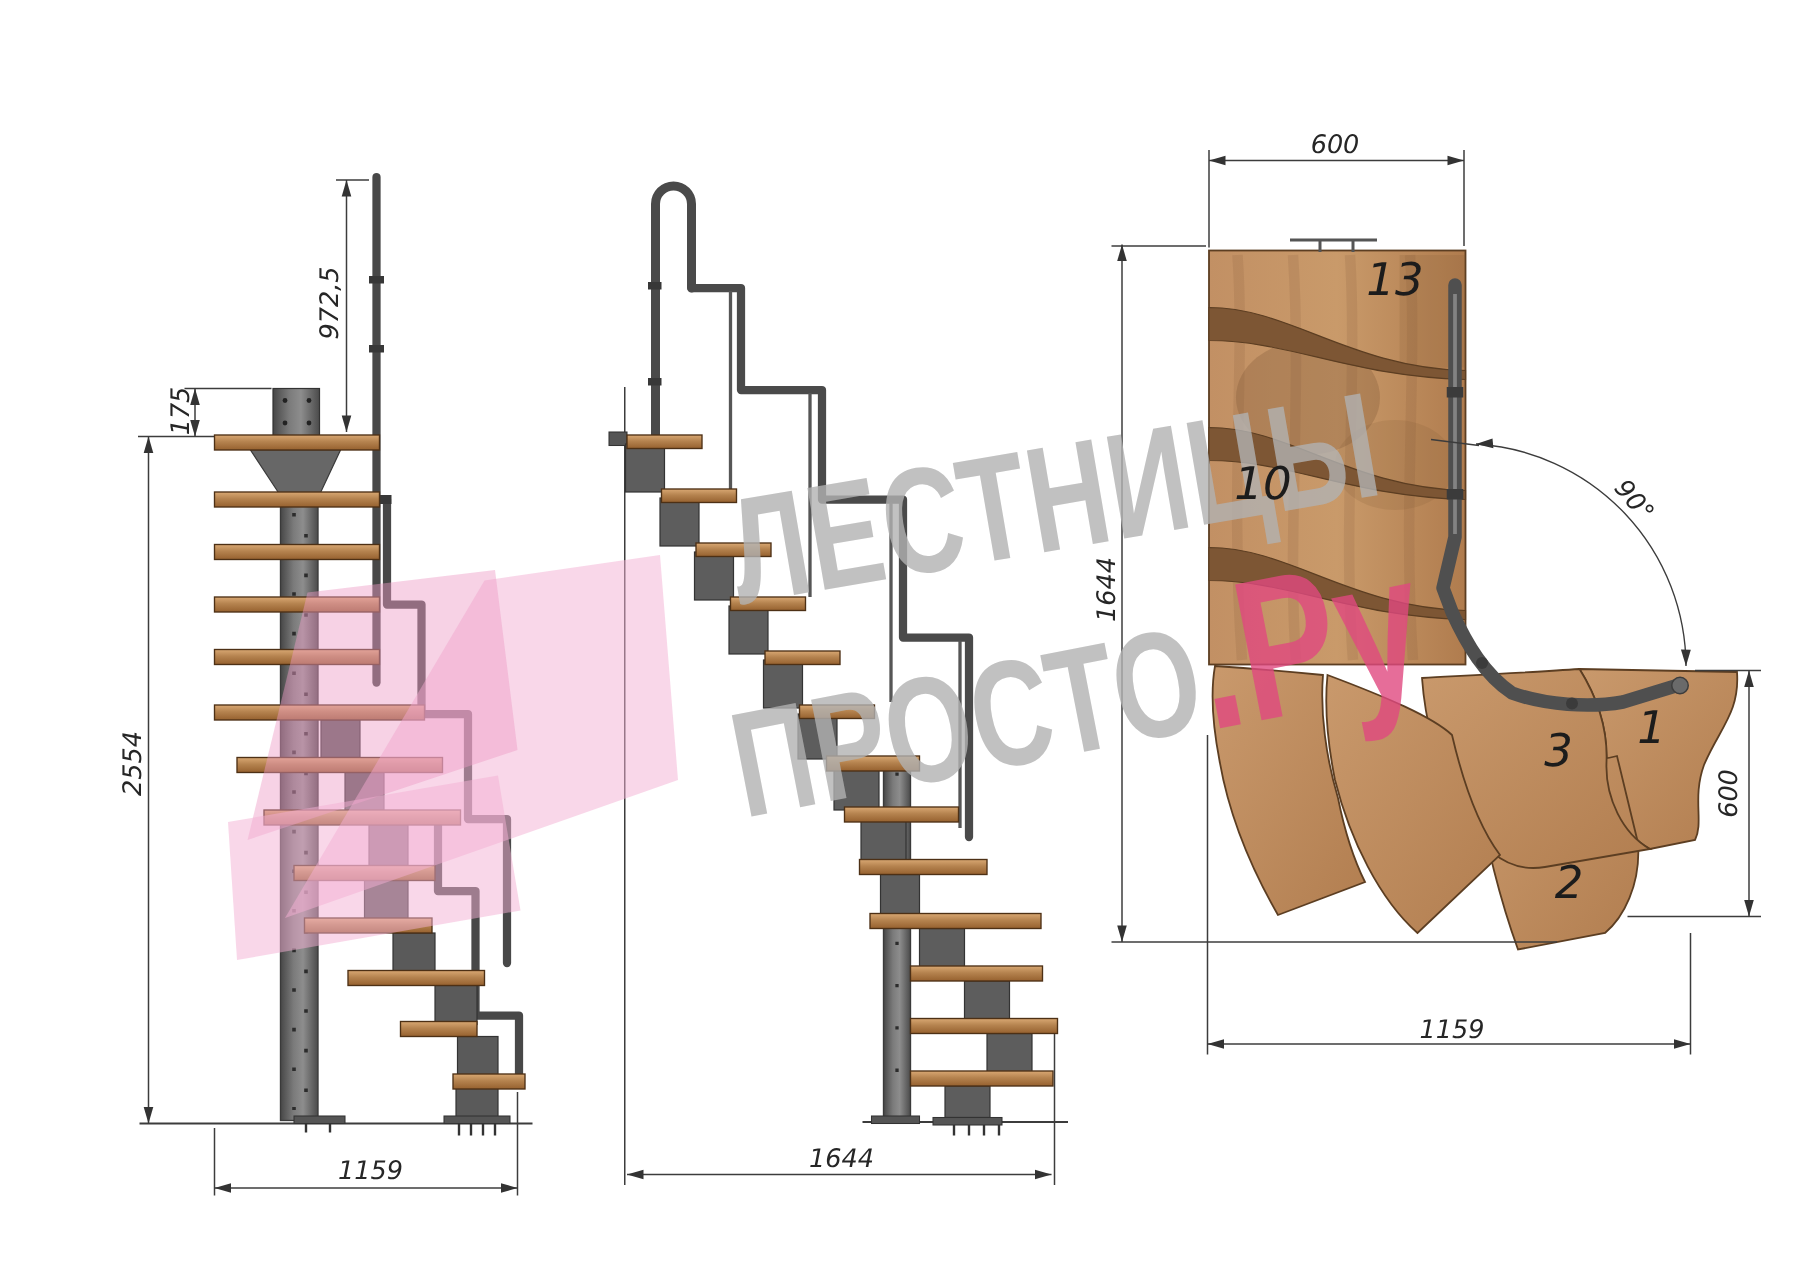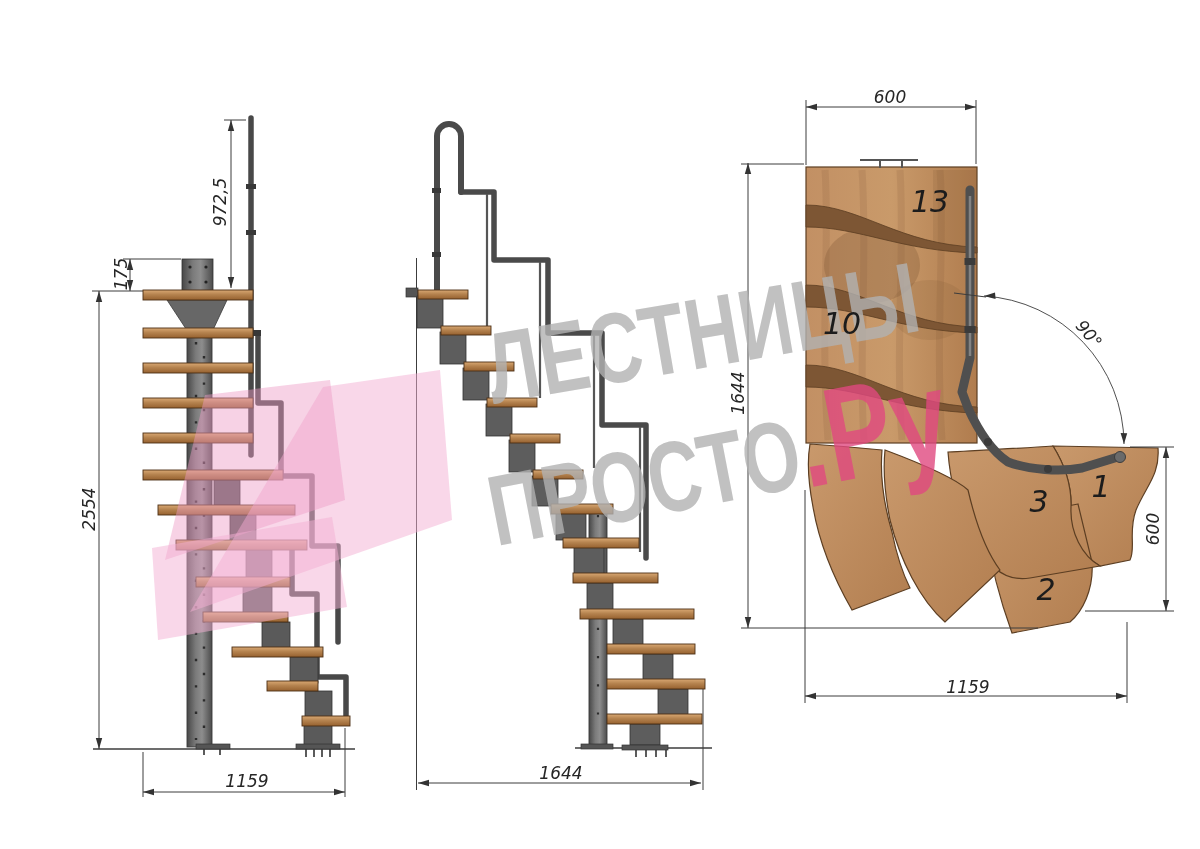--- a/index.html
+++ b/index.html
@@ -298,19 +298,19 @@
 <span class="lbl v" style="left:121px;top:274px;">175</span>
 <span class="lbl v" style="left:89px;top:509px;">2554</span>
 <span class="lbl" style="left:247px;top:781px;">1159</span>
 <span class="lbl" style="left:561px;top:773px;">1644</span>
 <span class="lbl" style="left:890px;top:97px;">600</span>
 <span class="lbl v" style="left:738px;top:393px;">1644</span>
 <span class="lbl a50" style="left:1089px;top:334px;">90°</span>
 <span class="lbl v" style="left:1153px;top:529px;">600</span>
 <span class="lbl" style="left:968px;top:687px;">1159</span>
 
-<span class="step" style="left:930px;top:201px;">13</span>
+<span class="step" style="left:930px;top:187px;">13</span>
 <span class="step" style="left:842px;top:323px;">10</span>
 <span class="step" style="left:1039px;top:501px;">3</span>
 <span class="step" style="left:1101px;top:486px;">1</span>
 <span class="step" style="left:1046px;top:589px;">2</span>
 
 </div>
 
 </body></html>

